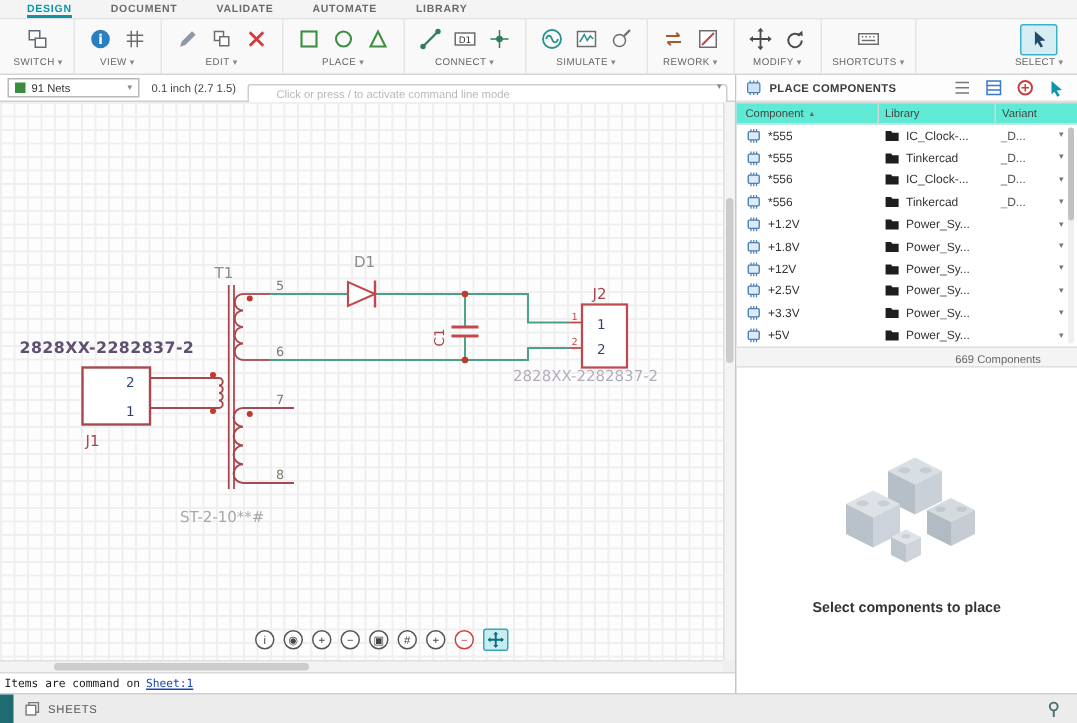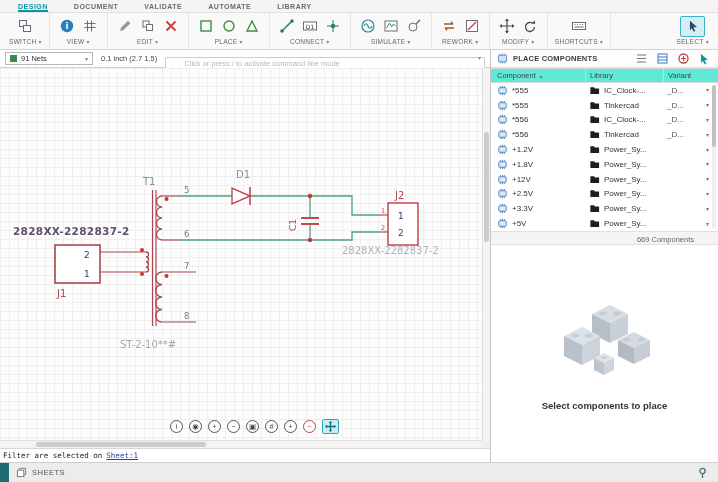--- a/index.html
+++ b/index.html
@@ -436,21 +436,21 @@
         <div class="vscroll">
             <div class="vthumb"></div>
           </div>
         <div class="hscroll">
             <div class="hthumb"></div>
           </div>
         <div class="scorner"></div>
       </div>
 
       <div class="statusbar">
-        <span>Filter are selected on</span>
+        <span>Items are command on</span>
         <span class="sheetlink">Sheet:1</span>
       </div>
     </div>
 
     <div class="right">
       <div class="phead">
         <span class="ptab">
           <svg width="13" height="13" viewBox="0 0 16 16">
               <path d="M5 2v2M8 2v2M11 2v2M5 12v2M8 12v2M11 12v2" stroke="#4a7fb5" fill="none"></path>
               <rect x="3" y="4" width="10" height="8" rx="1" fill="#cfe3f4" stroke="#4a7fb5"></rect>

